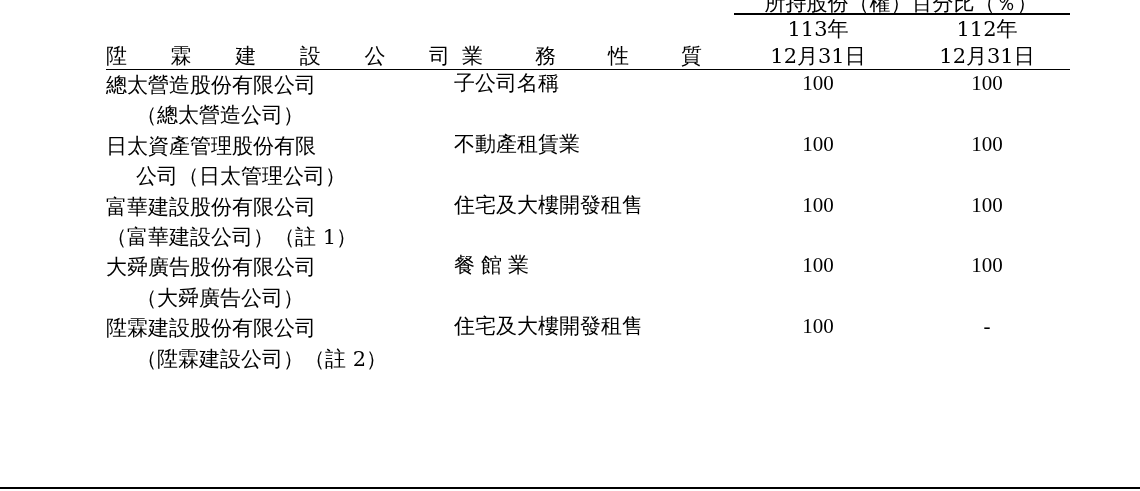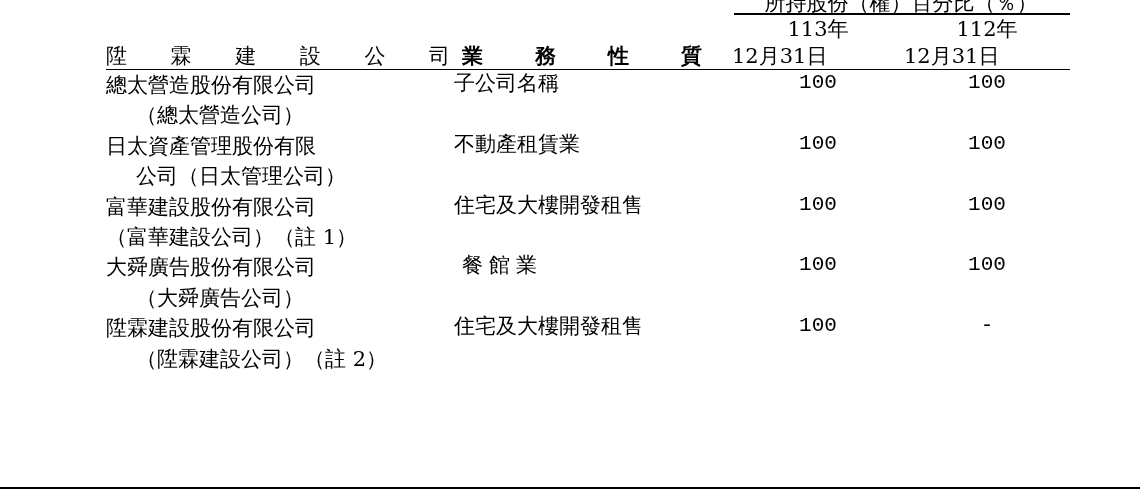--- a/index.html
+++ b/index.html
@@ -48,20 +48,21 @@
     text-align: center;
     font-size: 21px;
     padding-bottom: 2px;
   }
   .hdr-year {
     text-align: center;
     font-size: 21px;
     padding-top: 4px;
   }
   .hdr-date {
+    text-align: center;
     font-size: 21px;
     padding-top: 2px;
     padding-bottom: 3px;
   }
   .hdr-label {
     font-size: 21px;
     padding-top: 20px;
     padding-bottom: 3px;
     vertical-align: bottom;
   }
@@ -70,21 +71,20 @@
     text-align: justify;
     text-align-last: justify;
     padding-right: 4px;
   }
   .spread-bus {
     display: block;
     text-align: justify;
     text-align-last: justify;
     padding-left: 8px;
     padding-right: 30px;
-    font-weight: bold;
   }
   .hdr-under {
     border-bottom: 1.6px solid #000;
   }
 
   
   .cell-name {
     font-size: 21px;
     padding-top: 6px;
     line-height: 1.45;
@@ -95,27 +95,26 @@
   .indent1 { padding-left: 30px; }
   .indent0 { padding-left: 0px; }
   .cell-bus {
     font-size: 21px;
     padding-top: 8px;
     padding-left: 8px;
   }
   .cell-bus .sp {
     display: inline-block;
     letter-spacing: 6px;
-    margin-left: 8px;
   }
   .cell-pct {
     font-size: 21px;
     text-align: center;
     padding-top: 8px;
-    font-family: Liberation Mono, monospace;
+    font-family: Liberation Serif, serif;
   }
 
   
   .note {
     position: absolute;
     left: 110px;
     top: 455px;
     width: 960px;
     font-size: 21.5px;
     letter-spacing: 1.2px;

